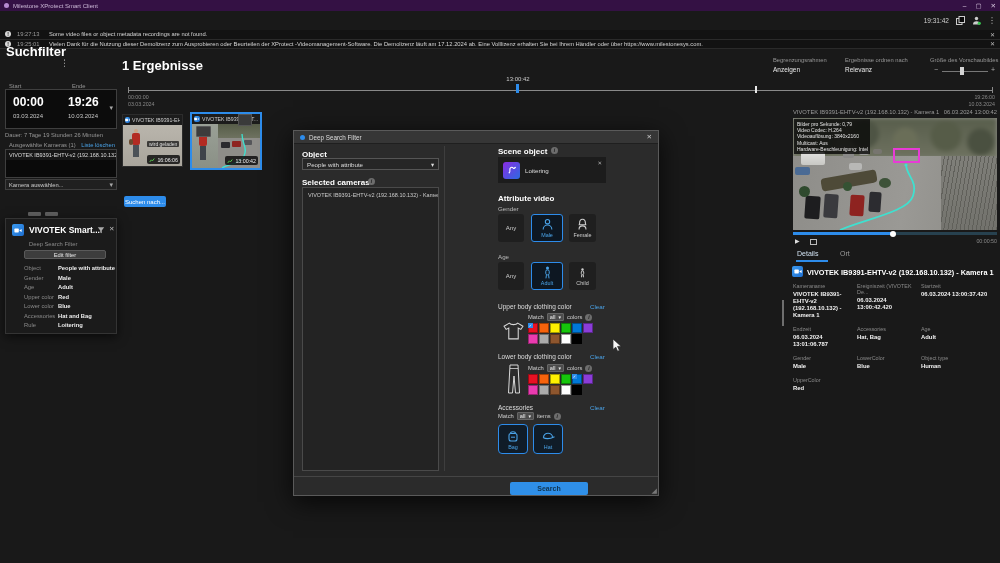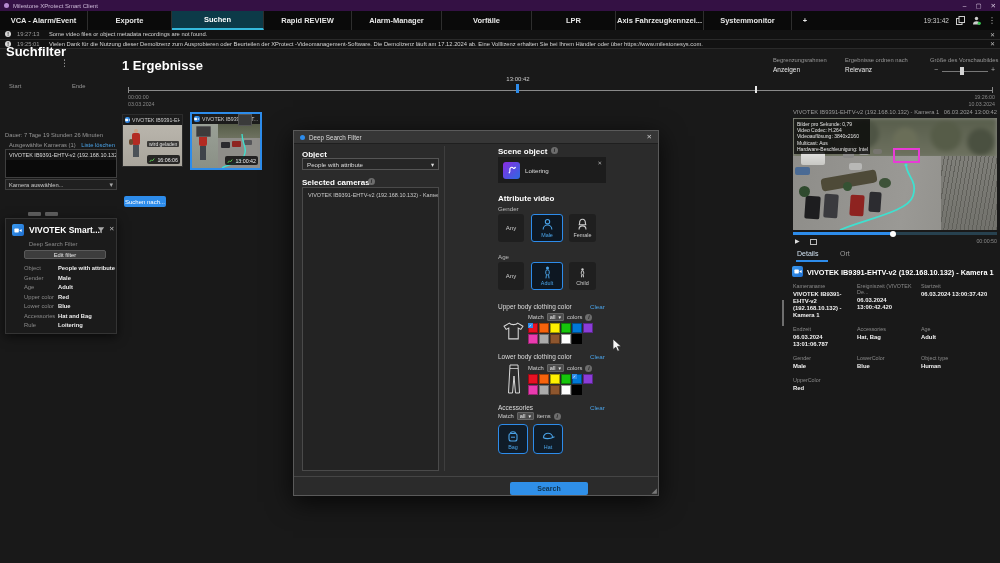--- a/index.html
+++ b/index.html
@@ -138,32 +138,20 @@
   <div class="abs titlebar">
     <span class="appdot"></span>
     <span class="apptitle">Milestone XProtect Smart Client</span>
     <span class="winbtns">
       <span>–</span>
       <span>▢</span>
       <span>✕</span>
     </span>
   </div>
 
-  <div class="abs tabbar">
-    <div class="tab" style="width:88px">VCA - Alarm/Event</div>
-    <div class="tab" style="width:84px">Exporte</div>
-    <div class="tab active" style="width:92px">Suchen</div>
-    <div class="tab" style="width:88px">Rapid REVIEW</div>
-    <div class="tab" style="width:90px">Alarm-Manager</div>
-    <div class="tab" style="width:90px">Vorfälle</div>
-    <div class="tab" style="width:84px">LPR</div>
-    <div class="tab" style="width:88px">Axis Fahrzeugkennzei...</div>
-    <div class="tab" style="width:88px">Systemmonitor</div>
-    <div class="tab" style="width:26px;border-right:none">+</div>
-  </div>
   <div class="tabright">
     <span class="clock">19:31:42</span>
     <span class="ticon">
       <svg width="9" height="9" viewBox="0 0 9 9">
           <rect x="0.5" y="2.5" width="5.5" height="6" fill="none" stroke="#ccc" stroke-width="1"></rect>
           <rect x="3" y="0.5" width="5.5" height="6" fill="#0a0a0a" stroke="#ccc" stroke-width="1"></rect>
         </svg>
     </span>
     <span class="ticon">
       <svg width="9" height="9" viewBox="0 0 9 9">
@@ -186,20 +174,27 @@
     <span class="ntime">19:25:01</span>
     <span class="nmsg">Vielen Dank für die Nutzung dieser Demolizenz zum Ausprobieren oder Beurteilen der XProtect -Videomanagement-Software. Die Demolizenz läuft am 17.12.2024 ab. Eine Volllizenz erhalten Sie bei Ihrem Händler oder über https://www.milestonesys.com.</span>
     <span class="nclose">✕</span>
   </div>
 
   <div class="abs h1" style="left:6px;top:44px">Suchfilter</div>
   <div class="abs kebab" style="left:60px;top:58px">⋮</div>
 
   <div class="abs tinylbl" style="left:9px;top:83px">Start</div>
   <div class="abs tinylbl" style="left:72px;top:83px">Ende</div>
+  <div class="abs datebox" style="left:5px;top:89px;width:112px;height:40px">
+    <div class="abs bigtime" style="left:7px;top:5px">00:00</div>
+    <div class="abs smalldate" style="left:7px;top:23px">03.03.2024</div>
+    <div class="abs bigtime" style="left:62px;top:5px">19:26</div>
+    <div class="abs smalldate" style="left:62px;top:23px">10.03.2024</div>
+    <div class="abs caret" style="right:3px;top:14px">▾</div>
+  </div>
   <div class="abs tinylbl" style="left:5px;top:132px">Dauer:  7 Tage 19 Stunden 26 Minuten</div>
 
   <div class="abs tinylbl" style="left:9px;top:142px">Ausgewählte Kameras (1)</div>
   <div class="abs link" style="right:885px;top:142px">Liste löschen</div>
   <div class="abs listbox" style="left:5px;top:149px;width:112px;height:29px">
     <div style="font-size:5.5px;color:#ddd;padding:2px 3px;background:#161616;white-space:nowrap;overflow:hidden">VIVOTEK IB9391-EHTV-v2 (192.168.10.132) - Kam...</div>
   </div>
   <div class="abs selectbox" style="left:5px;top:179px;width:112px;height:11px">
     <span style="font-size:5.8px;color:#ccc">Kamera auswählen...</span>
     <span class="caret">▾</span>

